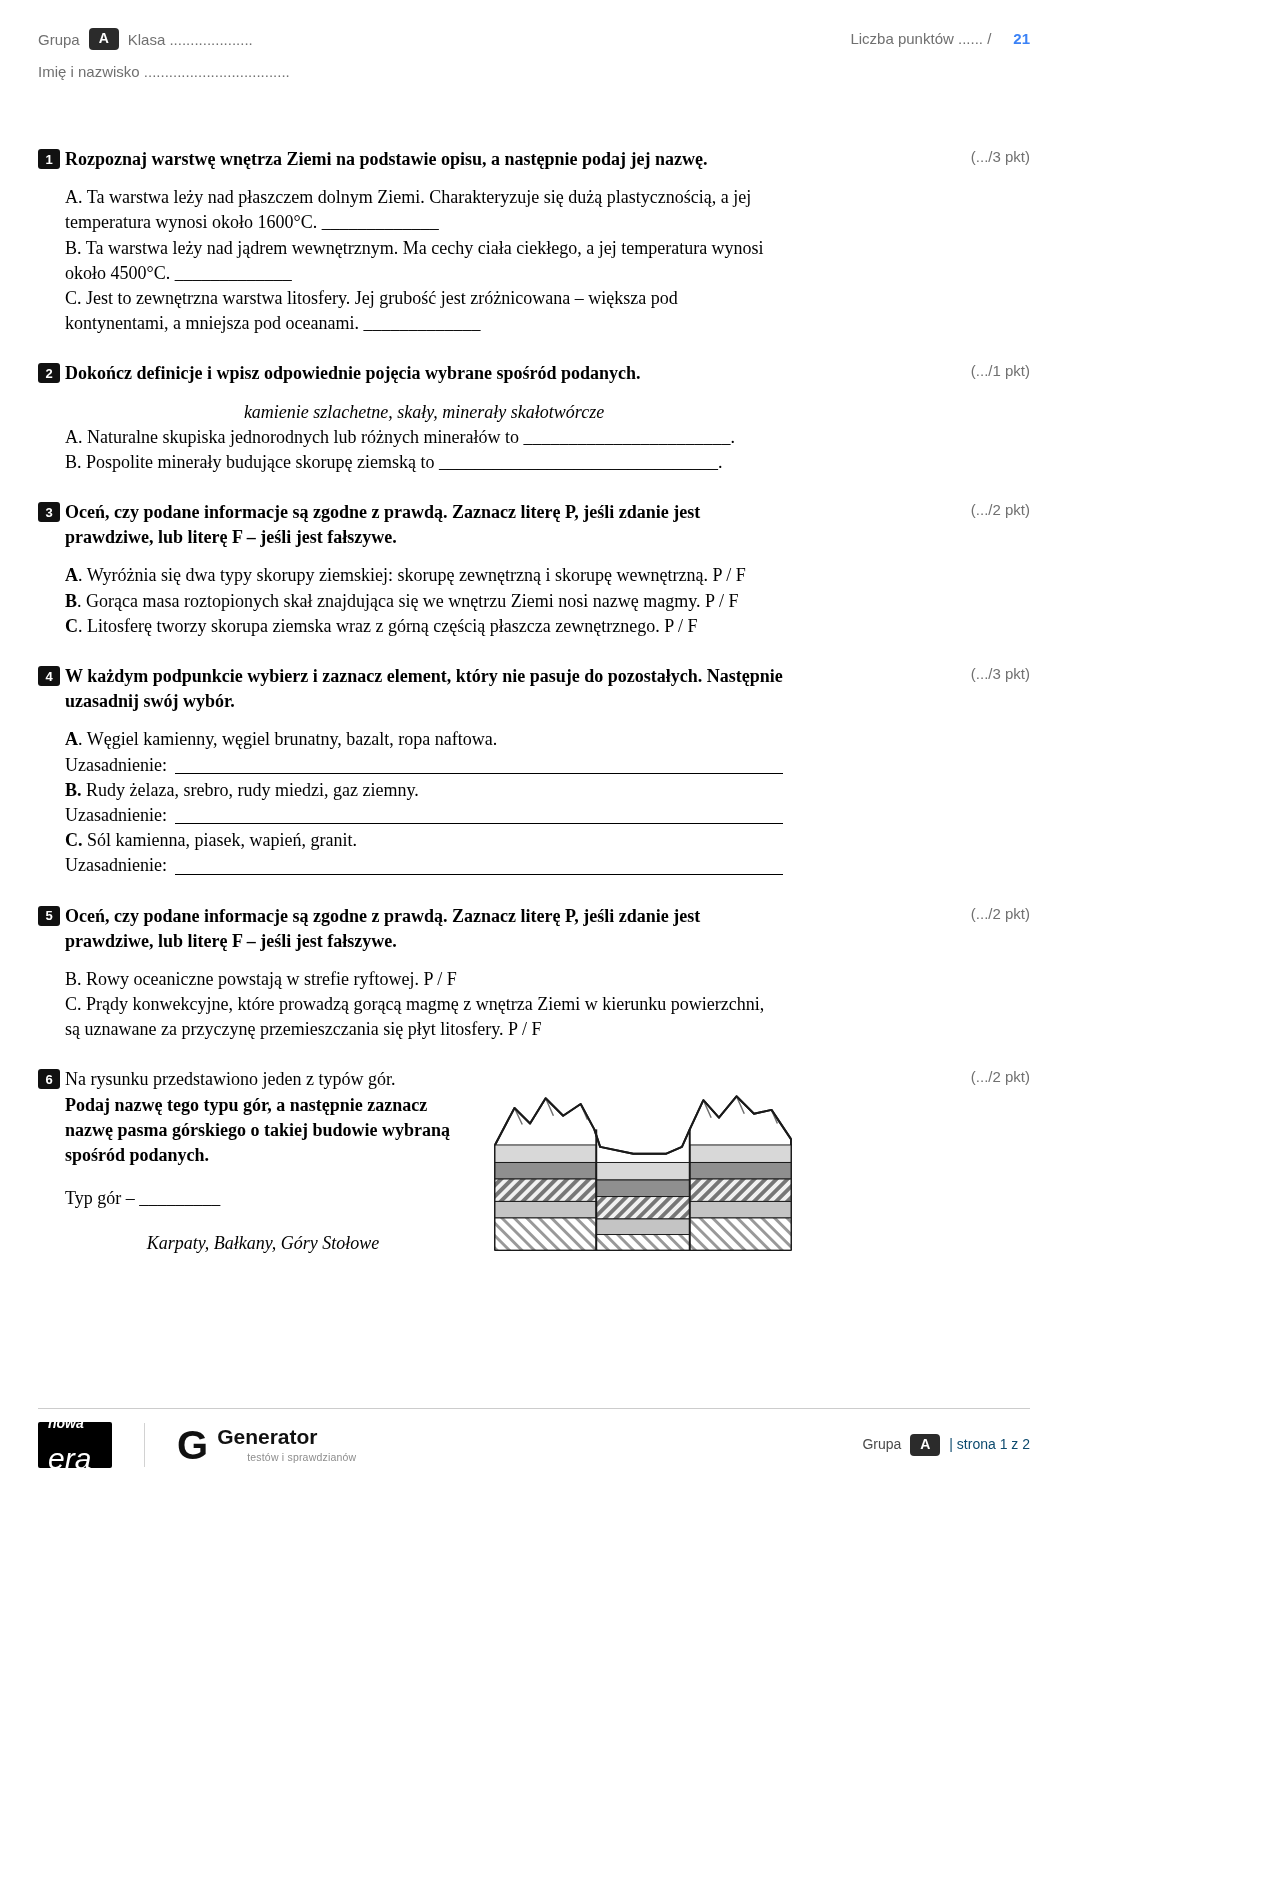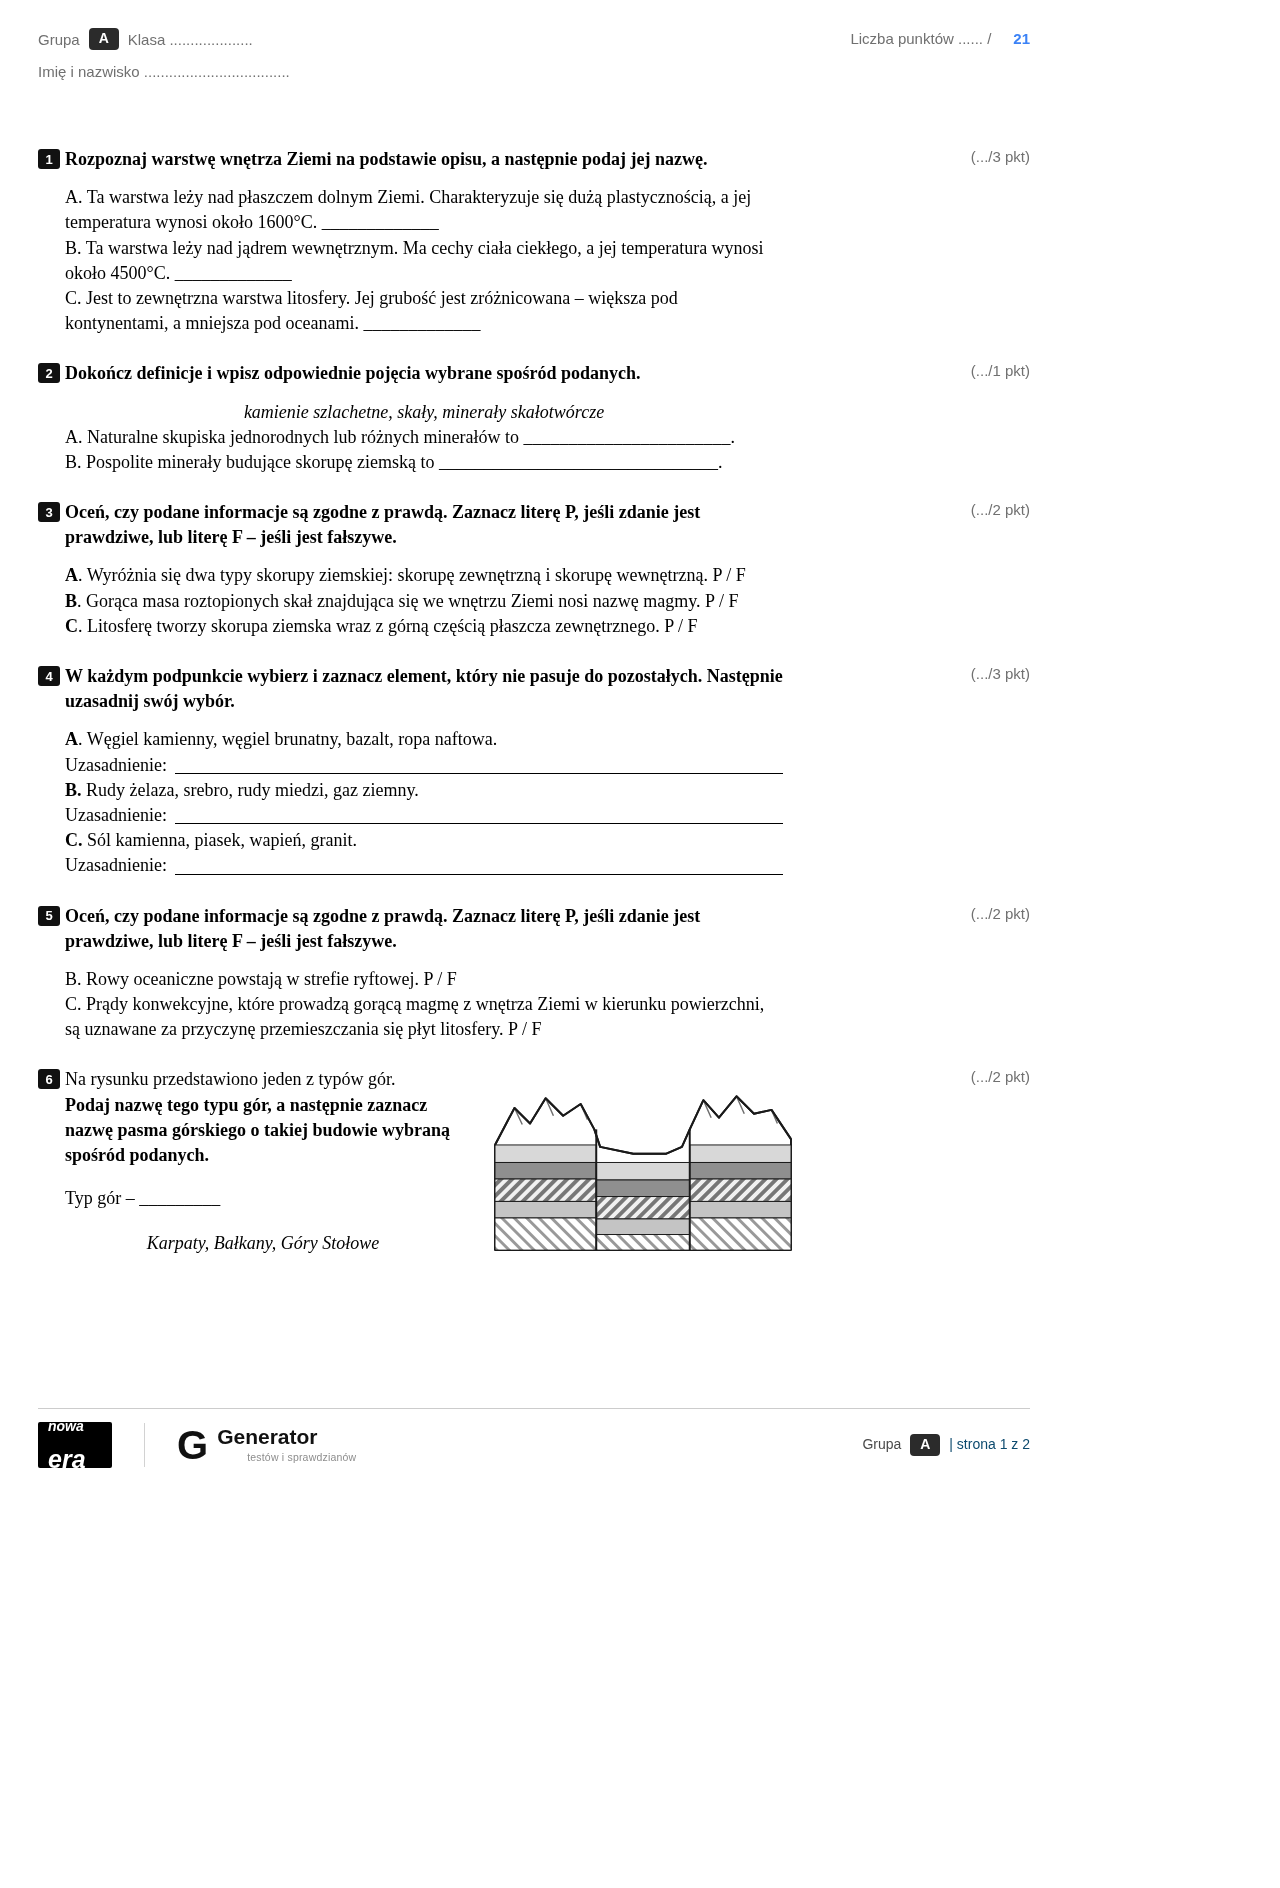--- a/index.html
+++ b/index.html
@@ -64,21 +64,21 @@
     border-top:1px solid #cccccc; padding-top:13px;
     font-family:"Liberation Sans", sans-serif;
   }
   .footer-left { display:flex; align-items:center; gap:32px; }
   .ne-logo {
     background:#000; color:#fff; width:74px; height:46px; border-radius:2px;
     display:flex; flex-direction:column; justify-content:center;
     padding-left:10px; font-style:italic; line-height:1;
   }
   .ne-top { font-size:14px; font-weight:bold; }
-  .ne-bottom { font-size:25px; font-weight:bold; margin-top:14px; }
+  .ne-bottom { font-size:30px; font-weight:normal; margin-top:14px; }
   .v-div { width:1px; height:44px; background:#d2d2d2; }
   .gen { display:flex; align-items:center; gap:9px; }
   .g-glyph {
     font-size:40px; font-weight:bold; color:#111; line-height:0.9;
     font-family:"Liberation Sans", sans-serif;
   }
   .gen-name { font-size:21px; font-weight:bold; color:#111; line-height:1; }
   .gen-sub { font-size:10.5px; color:#8d8d8d; margin-top:3px; letter-spacing:0.2px;margin-left:30px; }
   .footer-right { display:flex; align-items:center; gap:9px; font-size:14px; color:#4a4a4a; }
   .page-info { color:#0c4a6e; }

